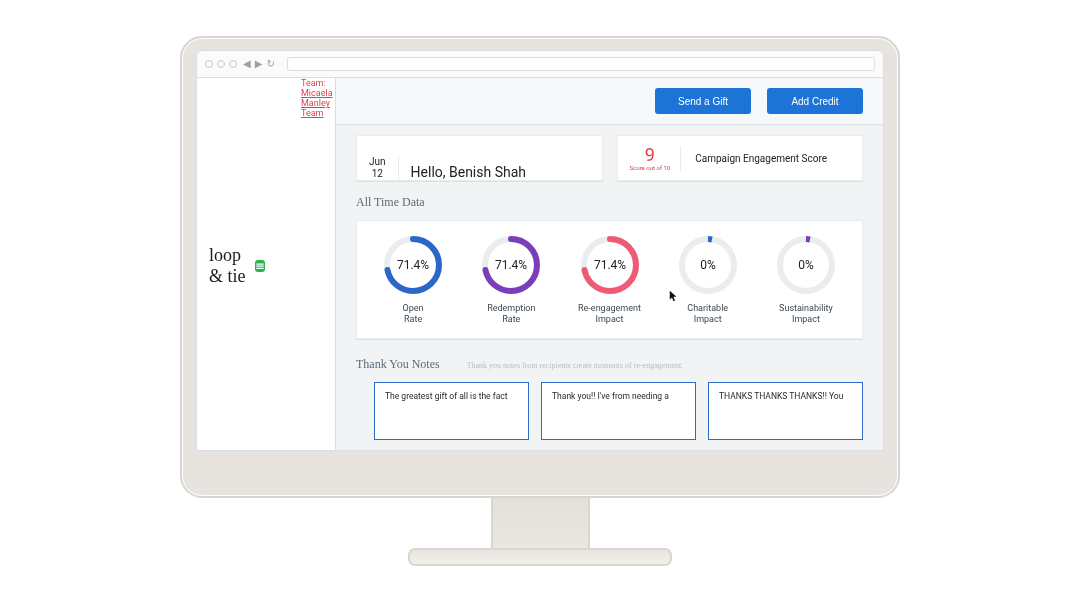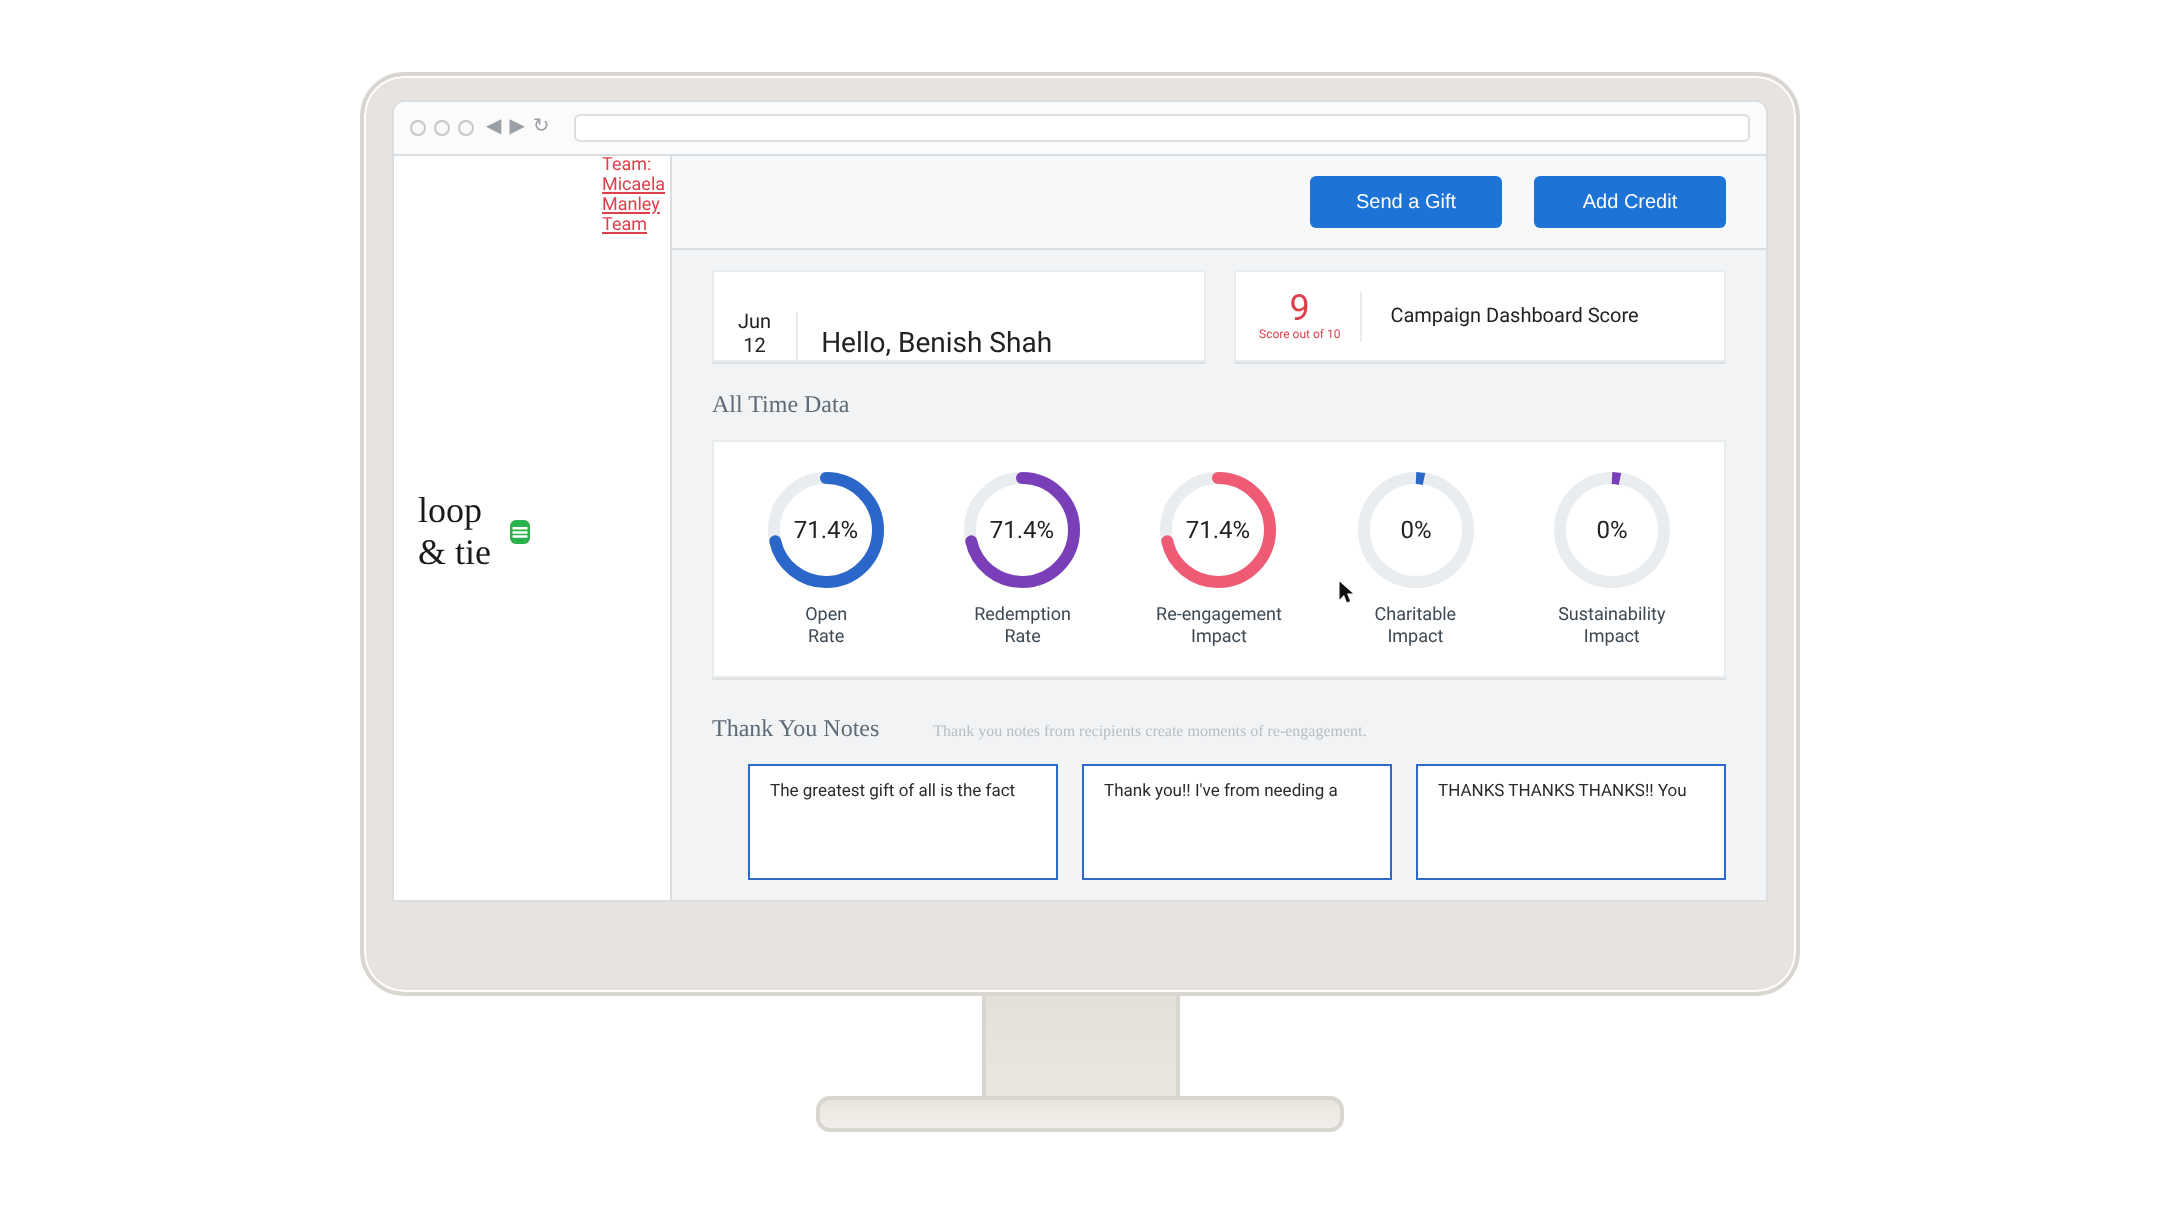--- a/index.html
+++ b/index.html
@@ -128,21 +128,21 @@
   .hello{font-size:14px;}
   .score-card{flex:1;height:44px;display:flex;align-items:center;gap:14px;padding:0 12px;}
   .score-col{display:flex;flex-direction:column;align-items:center;justify-content:center;padding-right:10px;border-right:1px solid var(--card-border);}
   .score{color:var(--red);font-size:18px;line-height:1;}
   .score-scale{font-size:6px;color:var(--red);}
   .score-label{font-size:10px;}
 
   .section-title{font-family:Georgia,serif;color:#5e6b76;font-size:12px;margin:4px 0 0 0;}
   .subtle{font-family:Georgia,serif;color:#b6bec5;font-size:8px;margin-left:27px;}
 
-  .stats-card{padding:12px;display:flex;gap:10px;justify-content:flex-end;}
+  .stats-card{padding:12px;display:flex;gap:10px;justify-content:space-between;}
   .stat{
     flex:1;display:flex;flex-direction:column;align-items:center;gap:6px;
   }
   .donut{width:64px;height:64px;}
   .donut .track{fill:none;stroke:var(--donut-track);stroke-width:6;}
   .donut .arc{fill:none;stroke-width:6;stroke-linecap:round;}
   .donut .lbl{font-size:12px;text-anchor:middle;dominant-baseline:middle;fill:#222;}
   .donut .tick{fill:none;stroke-width:6;stroke-linecap:butt;}
   .stat-name{font-size:9px;color:#3d4852;text-align:center;line-height:1.25;}
 
@@ -210,21 +210,21 @@
                 <div class="date-day">12</div>
               </div>
               <div class="hello">Hello, Benish Shah</div>
             </div>
 
             <div class="card score-card">
               <div class="score-col">
                 <div class="score">9</div>
                 <div class="score-scale">Score out of 10</div>
               </div>
-              <div class="score-label">Campaign Dashboard Score</div>
+              <div class="score-label">Campaign Engagement Score</div>
             </div>
           </div>
 
           <div class="section-title">All Time Data</div>
 
           <div class="card stats-card" id="stats-card">
 
           <div class="stat">
       <svg class="donut" viewBox="0 0 64 64">
         <circle class="track" cx="32" cy="32" r="26"></circle>

